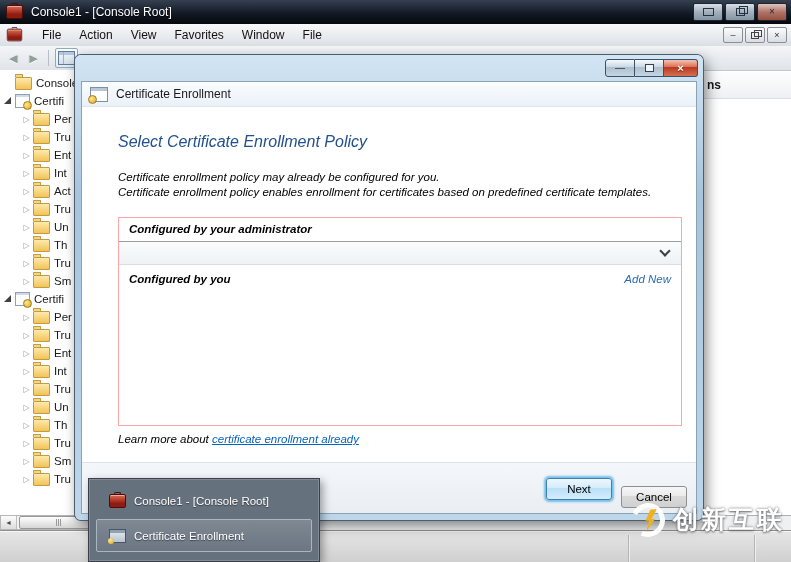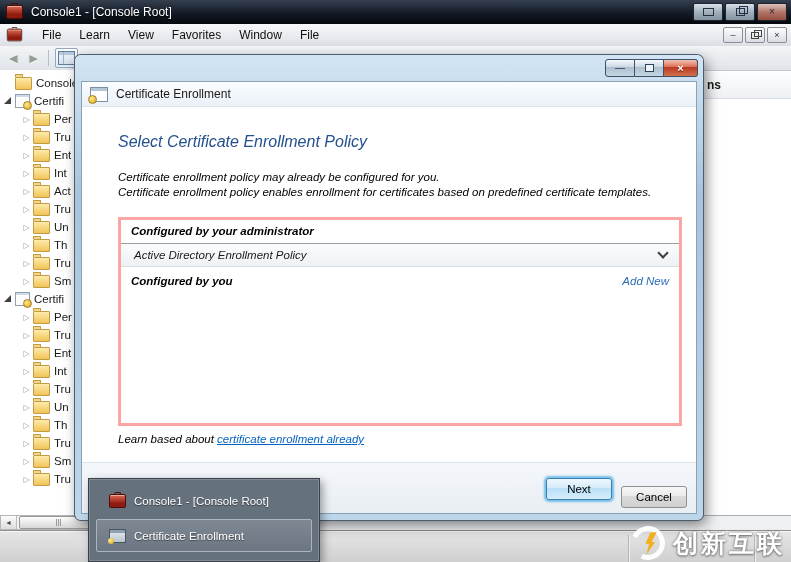--- a/index.html
+++ b/index.html
@@ -105,21 +105,21 @@
   .dlg-banner{height:24px;background:linear-gradient(#fbfdfe,#e9f1f8);border-bottom:1px solid #dde6ee;
     display:flex;align-items:center;font-size:12px;color:#1a1a1a;}
   .ico-certwin{width:16px;height:13px;margin:0 8px 0 8px;position:relative;background:#fff;border:1px solid #7d8fa0;
     box-shadow:inset 0 3px 0 #b6c8d8;flex:0 0 auto;}
   .ico-certwin::after{content:"";position:absolute;left:-3px;bottom:-3px;width:7px;height:7px;border-radius:50%;
     background:radial-gradient(circle at 35% 35%,#ffe98e,#d9a522);border:1px solid #a87b16;}
   .dlg-content{position:absolute;left:0;right:0;top:25px;bottom:52px;background:#fff;
     padding:26px 9px 0 36px;box-sizing:border-box;font-style:italic;}
   .dlg-heading{font-size:16px;color:#24518e;margin:0 0 19px 0;font-weight:normal;}
   .dlg-desc{font-size:11.5px;color:#000;line-height:15px;white-space:nowrap;}
-  .groupbox{margin-top:17px;margin-right:5px;border:3px solid #fca5a5;height:209px;box-sizing:border-box;}
+  .groupbox{margin-top:17px;margin-right:5px;border:1px solid #fca5a5;height:209px;box-sizing:border-box;}
   .gb-header{height:23px;line-height:23px;padding-left:10px;font-size:11.5px;font-weight:bold;color:#000;
     border-bottom:1px solid #989ea4;}
   .combo{height:22px;display:flex;align-items:center;padding:0 12px 0 13px;font-size:11.5px;color:#1a1a1a;
     background:linear-gradient(#fafcfd,#eef2f5);border-bottom:1px solid #d9dee3;}
   .chev{margin-left:auto;width:6px;height:6px;border-right:2px solid #3a3f44;border-bottom:2px solid #3a3f44;
     transform:rotate(45deg);margin-top:-4px;}
   .gb-row2{height:27px;display:flex;align-items:center;padding:0 10px;font-size:11.5px;}
   .gb-row2 .lbl{font-weight:bold;color:#000;}
   .link-addnew{margin-left:auto;color:#2b6cb5;}
   .learn{margin-top:7px;font-size:11.5px;color:#000;}
@@ -141,21 +141,21 @@
   .sw-item{display:flex;align-items:center;color:#fff;font-size:11.5px;text-shadow:0 1px 1px rgba(0,0,0,.5);}
   .sw-plain{margin:13px 10px 0 20px;height:18px;gap:8px;}
   .sw-selected{margin:9px 7px 0 7px;height:31px;border:1px solid #a9b6c2;border-radius:2px;
     background:linear-gradient(rgba(255,255,255,.16),rgba(255,255,255,.04));padding-left:12px;gap:8px;}
   .sw-certicon{width:15px;height:12px;position:relative;background:linear-gradient(#e8edf2,#b9c4cf);
     border:1px solid #49555f;box-shadow:inset 0 3px 0 #8da3b5;flex:0 0 auto;}
   .sw-certicon::after{content:"";position:absolute;left:-2px;bottom:-2px;width:6px;height:6px;border-radius:50%;
     background:radial-gradient(circle at 35% 35%,#ffe98e,#d9a522);}
 
   
-  .watermark{position:absolute;right:6px;bottom:2px;display:flex;align-items:center;gap:8px;z-index:40;}
+  .watermark{position:absolute;right:6px;bottom:25px;display:flex;gap:8px;z-index:40;}
   .wm-logo{width:34px;height:34px;border-radius:50%;border:5px solid rgba(255,255,255,.95);
     box-sizing:border-box;position:relative;transform:rotate(-20deg);
     border-left-color:transparent;}
   .wm-bolt{position:absolute;left:7px;top:2px;width:14px;height:22px;background:#f2b01e;transform:rotate(18deg);
     clip-path:polygon(55% 0,100% 0,60% 45%,85% 45%,20% 100%,42% 52%,15% 52%);}
   .wm-text{font-size:25px;font-weight:bold;color:#fff;letter-spacing:3px;
     text-shadow:0 0 3px rgba(110,110,110,.9),0 1px 2px rgba(90,90,90,.8);}
 </style>
 </head>
 <body>
@@ -174,21 +174,21 @@
             <span class="restore"></span>
           </span>
         <span class="wbtn wbtn-close">×</span>
       </div>
     </div>
 
     <div class="menubar">
       <span class="ico-mmc" style="transform:scale(.9);"></span>
       <div class="menus">
           <span class="menu-item">File</span>
-          <span class="menu-item">Learn</span>
+          <span class="menu-item">Action</span>
           <span class="menu-item">View</span>
           <span class="menu-item">Favorites</span>
           <span class="menu-item">Window</span>
           <span class="menu-item">File</span>
         </div>
       <div class="mdi-controls">
         <span class="mbtn">–</span>
         <span class="mbtn">
             <span class="restore"></span>
           </span>
@@ -352,30 +352,29 @@
         <span class="ico-certwin"></span>
         <span>Certificate Enrollment</span>
       </div>
       <div class="dlg-content">
         <h1 class="dlg-heading">Select Certificate Enrollment Policy</h1>
         <div class="dlg-desc">Certificate enrollment policy may already be configured for you.</div>
         <div class="dlg-desc">Certificate enrollment policy enables enrollment for certificates based on predefined certificate templates.</div>
         <div class="groupbox">
           <div class="gb-header">Configured by your administrator</div>
           <div class="combo">
-            <span>Active Directory Enrollment Policy</span>
             <span class="chev"></span>
           </div>
           <div class="gb-row2">
             <span class="lbl">Configured by you</span>
             <span class="link-addnew">Add New</span>
           </div>
         </div>
         <div class="learn">
-          <span>Learn based about </span><a href="#">certificate enrollment already</a>
+          <span>Learn more about </span><a href="#">certificate enrollment already</a>
         </div>
       </div>
       <div class="dlg-footer">
         <button class="btn btn-next">Next</button>
         <button class="btn btn-cancel">Cancel</button>
       </div>
     </div>
   </div>
 
   <div class="switcher">

